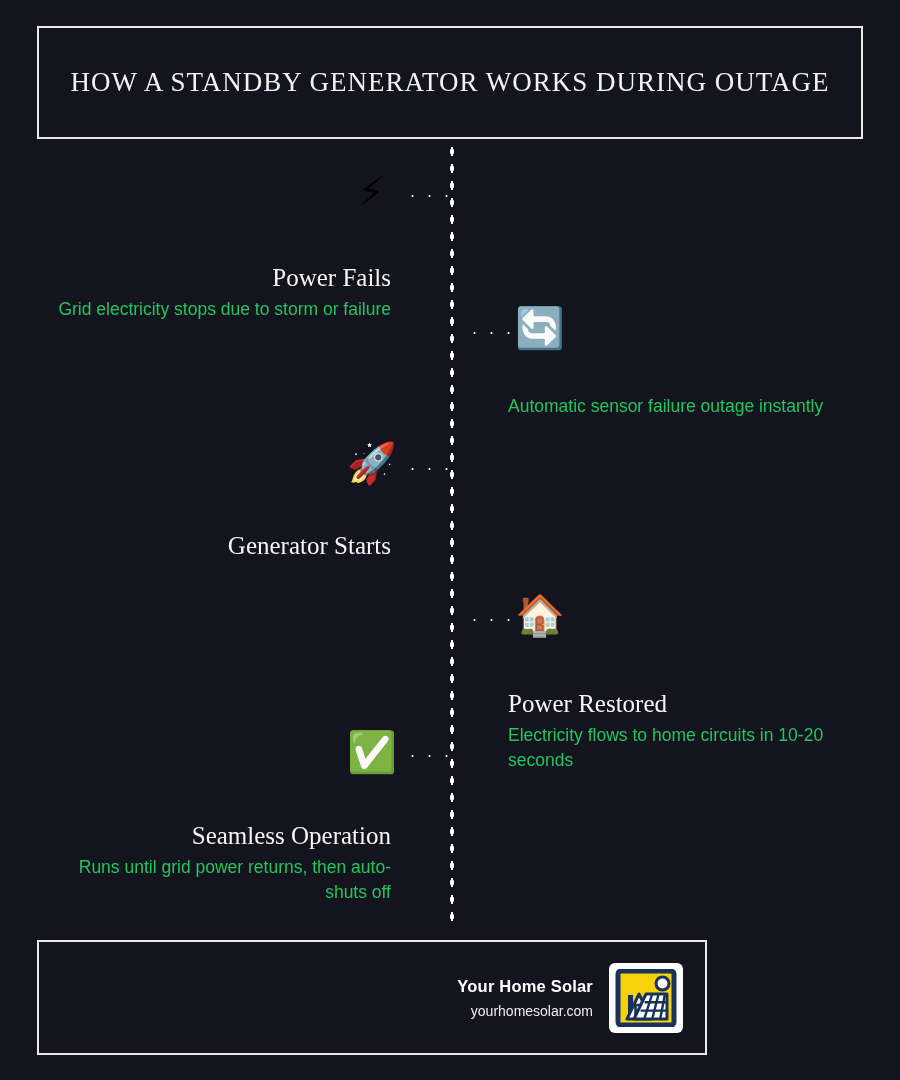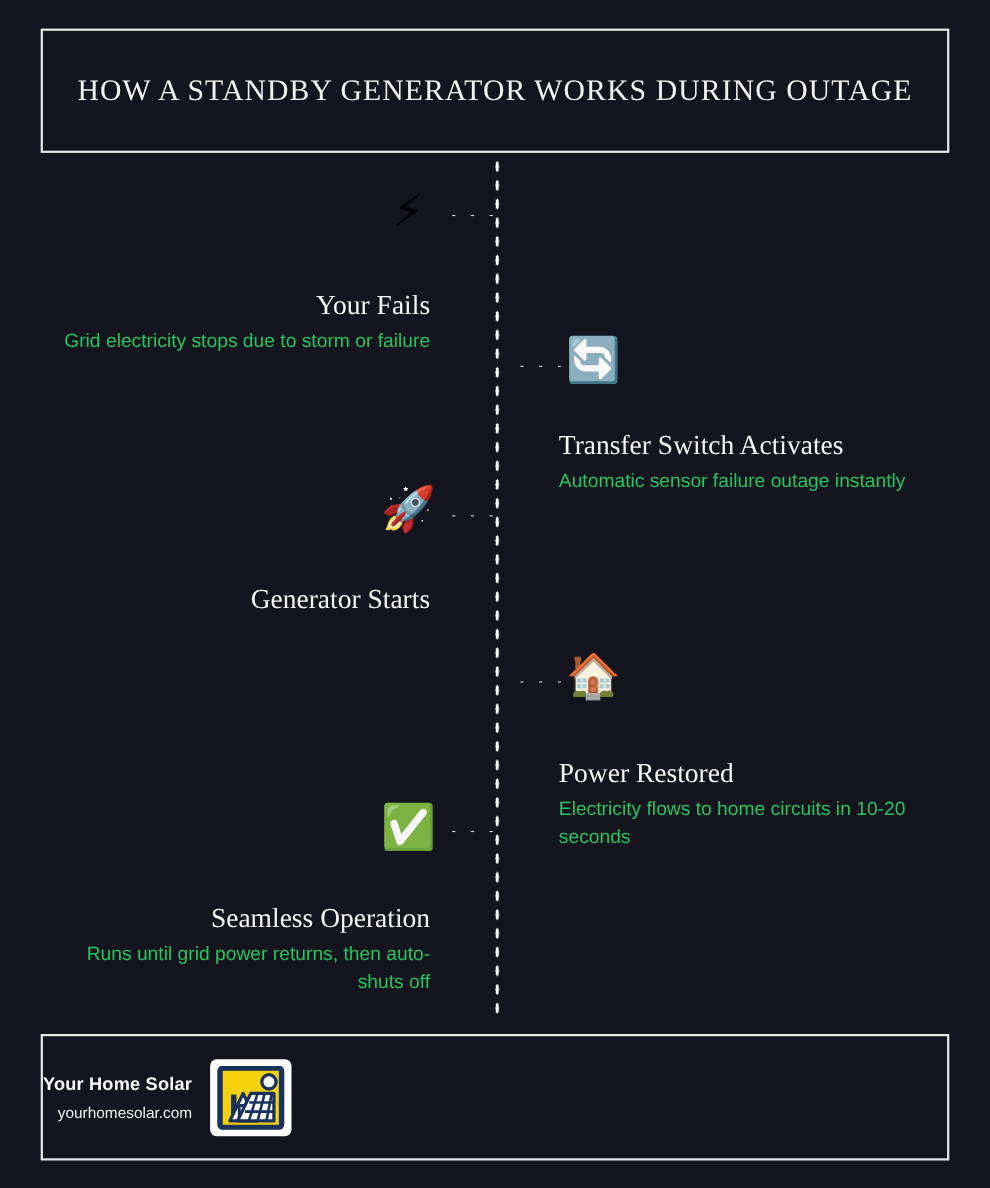--- a/index.html
+++ b/index.html
@@ -50,23 +50,23 @@
   }
   .step-body{
     font-family:"Liberation Sans", sans-serif;
     font-size:17.5px; color:#22c55e; line-height:1.42; margin-top:4px;
   }
   .left-step{ text-align:right; }
   .right-step{ text-align:left; }
 
   
   .footer-box{
-    position:absolute; left:37px; top:940px; width:826px; height:115px;
+    position:absolute; left:37px; top:940px; width:670px; height:115px;
     border:2px solid #e9e9ea;
-    display:flex; align-items:center; 
+    display:flex; align-items:center; justify-content:flex-end;
   }
   .brand-block{ text-align:right; margin-right:16px; }
   .brand-name{
     font-family:"Liberation Sans", sans-serif;
     font-weight:bold; font-size:16.5px; color:#ffffff; letter-spacing:.2px;
   }
   .brand-url{
     font-family:"Liberation Sans", sans-serif;
     font-size:14px; color:#eeeef0; margin-top:7px;
   }
@@ -88,27 +88,26 @@
   <div class="spine"></div>
 
   <div class="connector" style="left:404px; top:193px; width:52px;"></div>
   <div class="connector" style="left:466px; top:330px; width:52px;"></div>
   <div class="connector" style="left:404px; top:466px; width:52px;"></div>
   <div class="connector" style="left:466px; top:617px; width:52px;"></div>
   <div class="connector" style="left:404px; top:753px; width:52px;"></div>
 
   <div class="step left-step" style="left:55px; top:262px; width:336px;">
     <div class="emoji" style="left:292px; top:-90px;">⚡</div>
-    <div class="step-head">Your Fails</div>
+    <div class="step-head">Power Fails</div>
     <div class="step-body">Grid electricity stops due to storm or failure</div>
   </div>
 
   <div class="step right-step" style="left:508px; top:390px; width:345px;">
     <div class="emoji" style="left:7px; top:-82px;">🔄</div>
-    <div class="step-head">Transfer Switch Activates</div>
     <div class="step-body">Automatic sensor failure outage instantly</div>
   </div>
 
   <div class="step left-step" style="left:55px; top:530px; width:336px;">
     <div class="emoji" style="left:292px; top:-87px;">🚀</div>
     <div class="step-head">Generator Starts</div>
   </div>
 
   <div class="step right-step" style="left:508px; top:688px; width:345px;">
     <div class="emoji" style="left:7px; top:-93px;">🏠</div>

